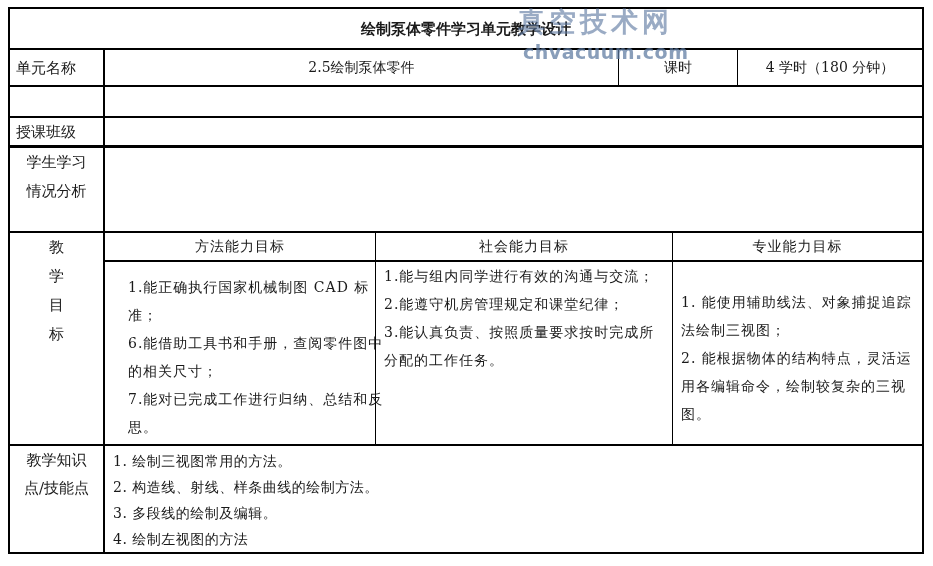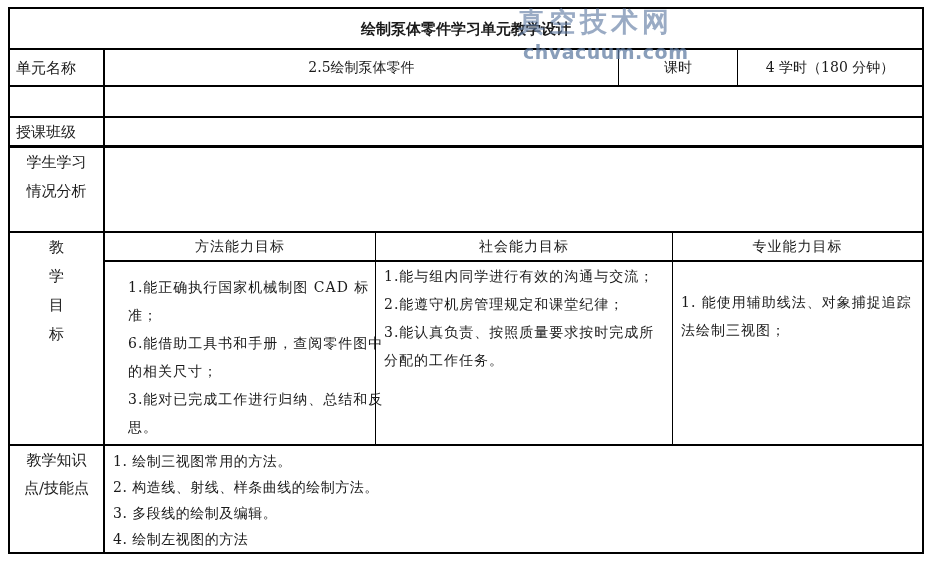--- a/index.html
+++ b/index.html
@@ -166,29 +166,30 @@
   </div>
   <div class="vline" style="left:662px; top:223px; height:213px; width:1px;"></div>
   <div class="cell center" style="left:663px; top:224px; width:249px; height:27px; letter-spacing:1px;">
     <span>专业能力目标</span>
   </div>
   <div class="hline" style="top:251px; height:1.5px; left:94px;"></div>
 
   <div class="cell goal-text" style="left:118px; top:253px; width:256px; height:182px; display:block; padding-top:11px;">
     <div>1.能正确执行国家机械制图 CAD 标准；</div>
     <div>6.能借助工具书和手册，查阅零件图中的相关尺寸；</div>
-    <div>3.能对已完成工作进行归纳、总结和反思。</div>
+    <div>7.能对已完成工作进行归纳、总结和反思。</div>
   </div>
   <div class="cell goal-text" style="left:374px; top:253px; width:282px; height:182px; display:block; ">
     <div>1.能与组内同学进行有效的沟通与交流；</div>
     <div>2.能遵守机房管理规定和课堂纪律；</div>
     <div>3.能认真负责、按照质量要求按时完成所分配的工作任务。</div>
   </div>
   <div class="cell goal-text" style="left:671px; top:253px; width:236px; height:182px; display:block; padding-top:26px;">
     <div>1. 能使用辅助线法、对象捕捉追踪法绘制三视图；</div>
+    <div>2. 能根据物体的结构特点，灵活运用各编辑命令，绘制较复杂的三视图。</div>
   </div>
   <div class="hline" style="top:435px; height:2px;"></div>
 
   <div class="cell vertical-label" style="left:0; top:437px; width:93px; height:106px; line-height:28px;">
     <span>教学知识</span>
     <span>点/技能点</span>
   </div>
   <div class="vline" style="left:93px; top:436px; height:109px; width:2px;"></div>
   <div class="cell knowledge-item" style="left:103px; top:438px; width:700px; height:105px; display:block; padding-top:1px;">
     <div>1.  绘制三视图常用的方法。</div>

